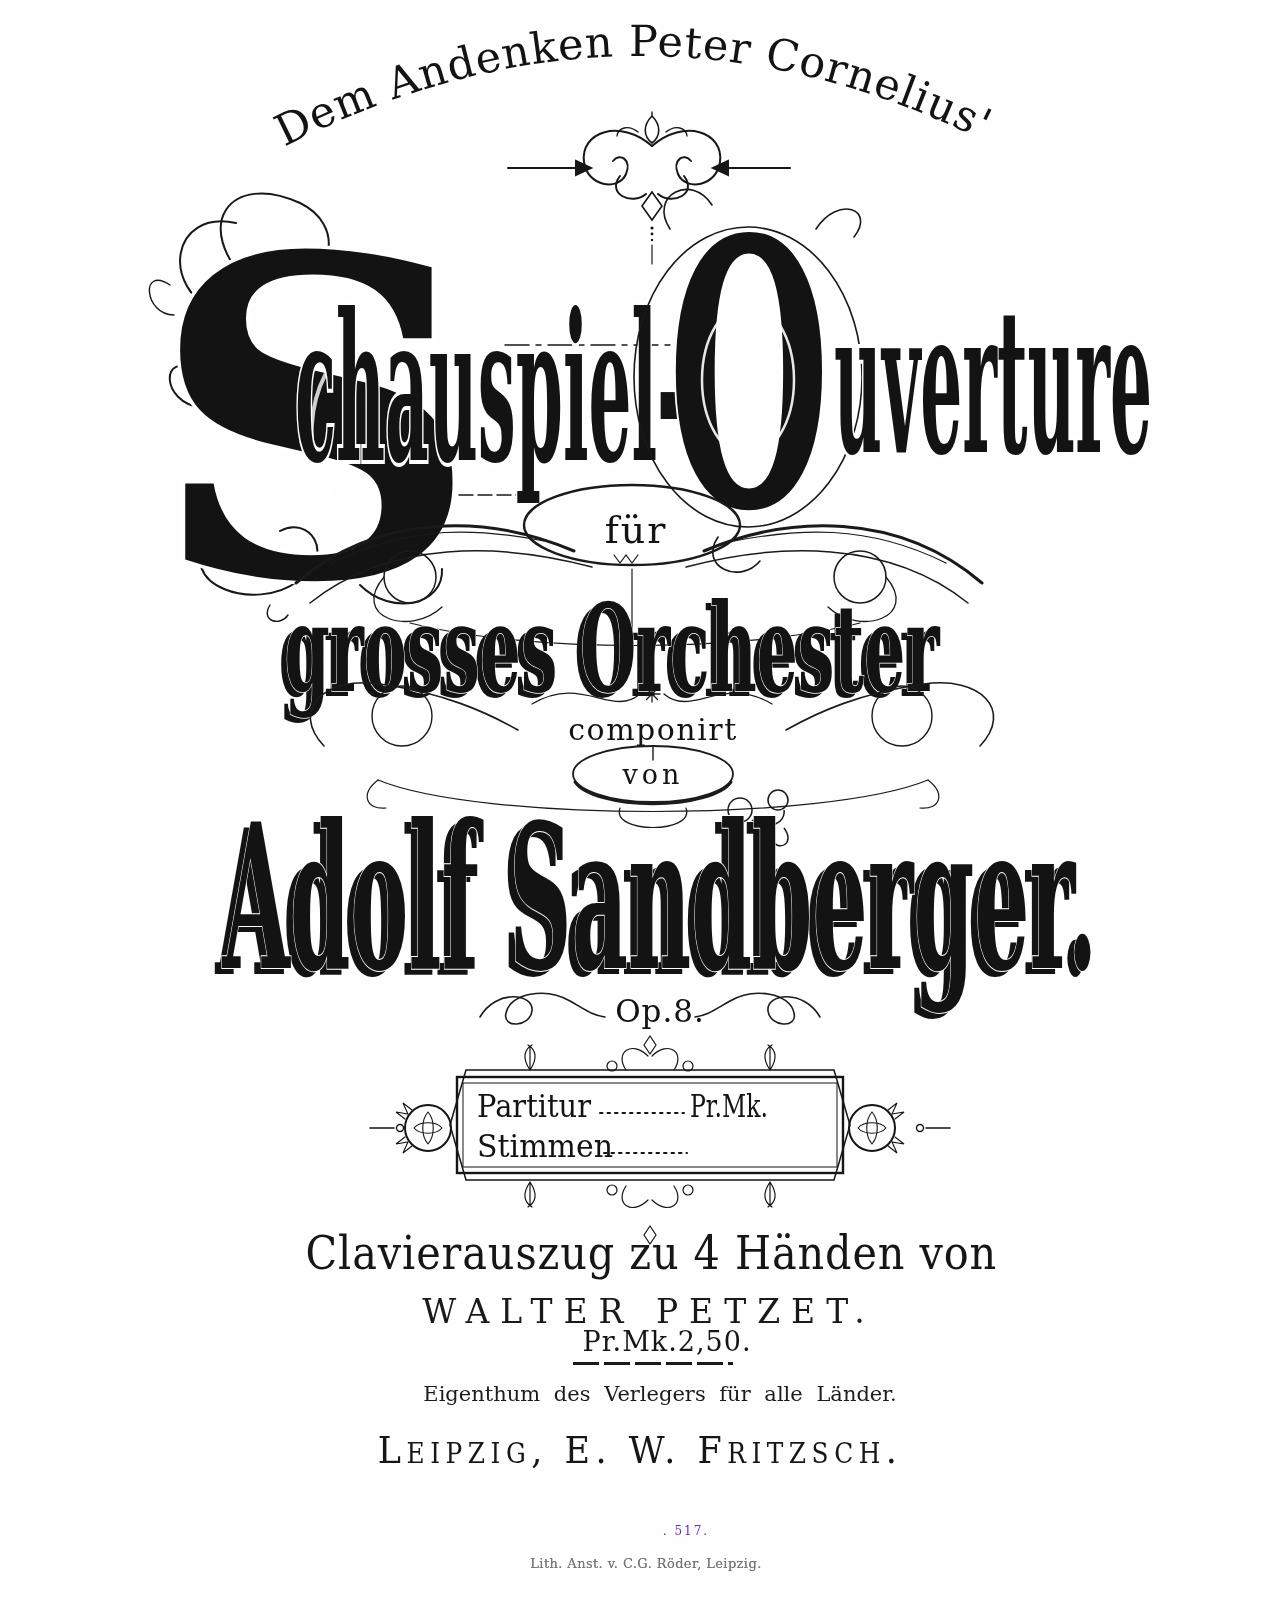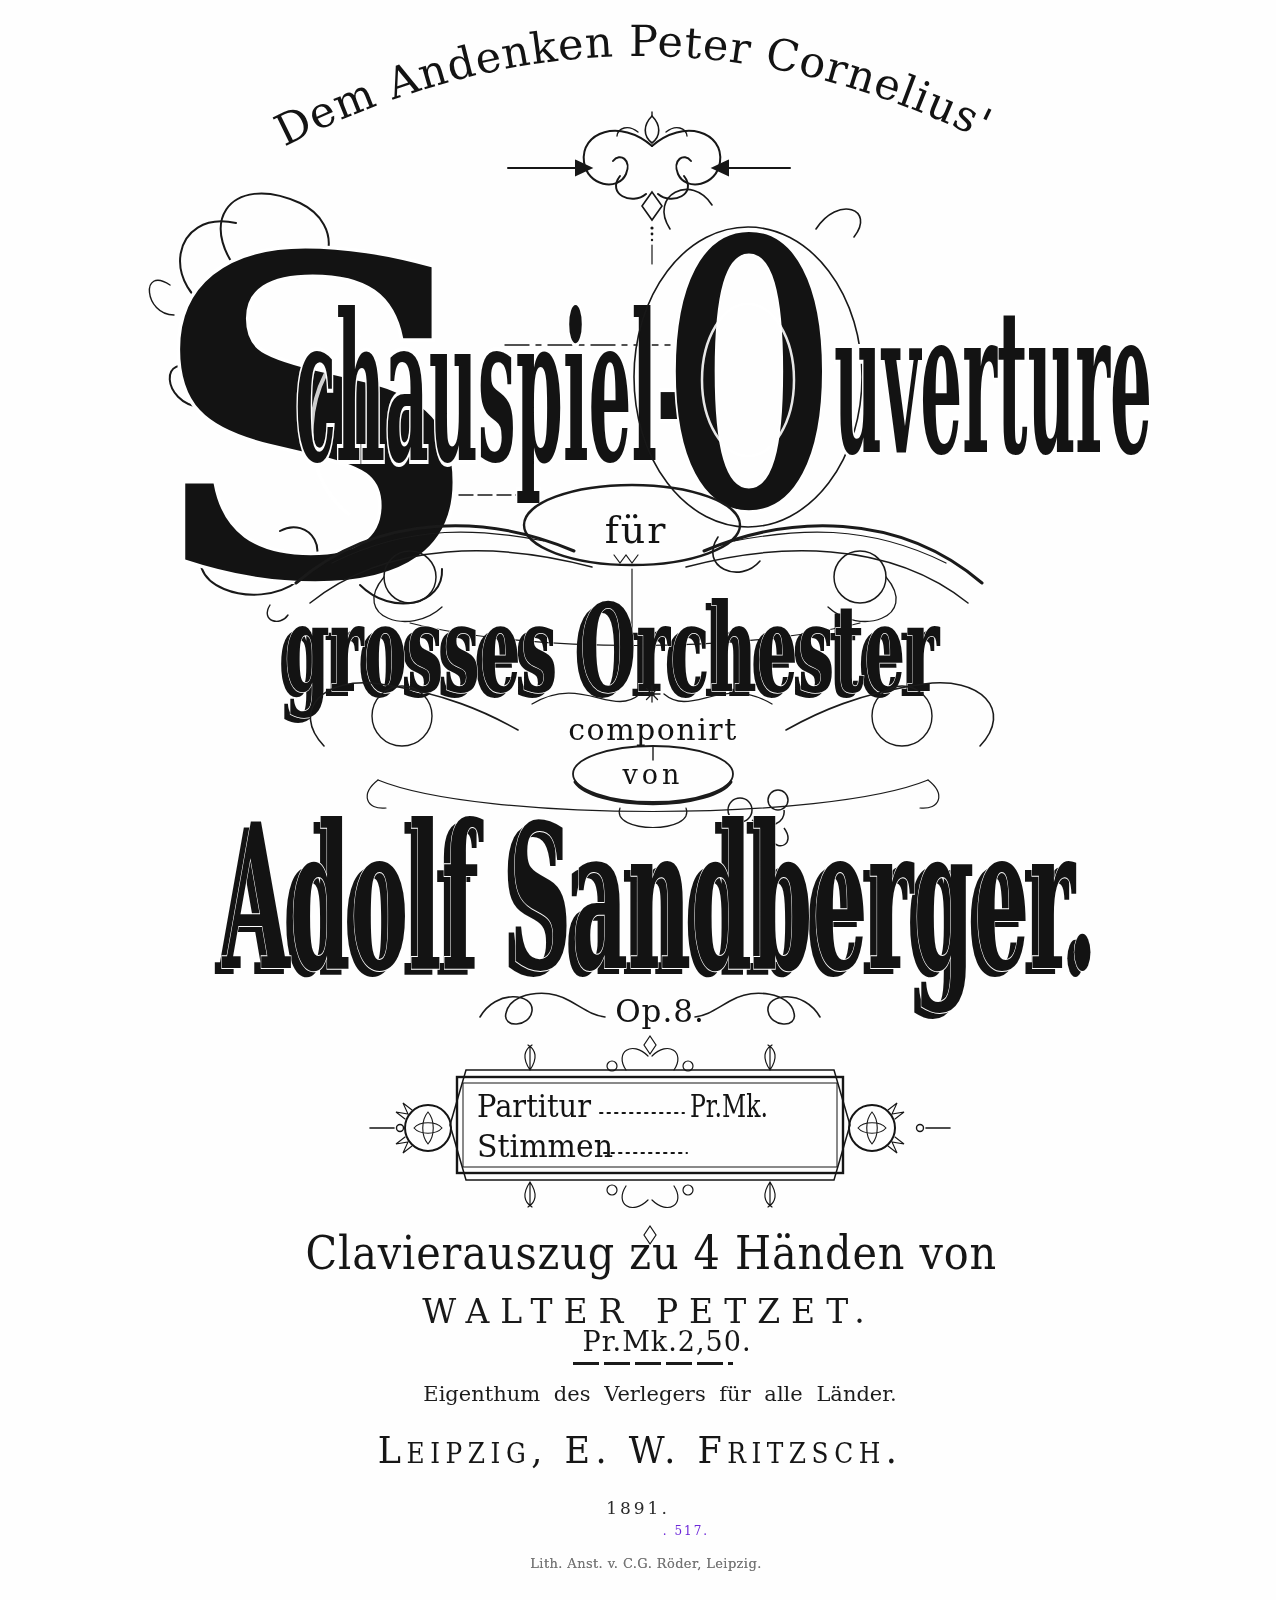--- a/index.html
+++ b/index.html
@@ -208,19 +208,18 @@
   <div class="cline" id="arr-price-line">Pr.Mk.2,50.</div>
 
   <div id="price-rule"></div>
 
   <div class="cline" id="rights-line">Eigenthum des Verlegers für alle Länder.</div>
 
   <div class="cline" id="publisher-line">
     <span class="sq">Leipzig, E. W. Fritzsch.</span>
   </div>
 
-  <div class="cline" id="year-line">1891.</div>
 
   <div class="cline" id="plate-line">. 517.</div>
 
   <div class="cline" id="imprint-line">Lith. Anst. v. C.G. Röder, Leipzig.</div>
 
 </div>
 
 </body></html>

